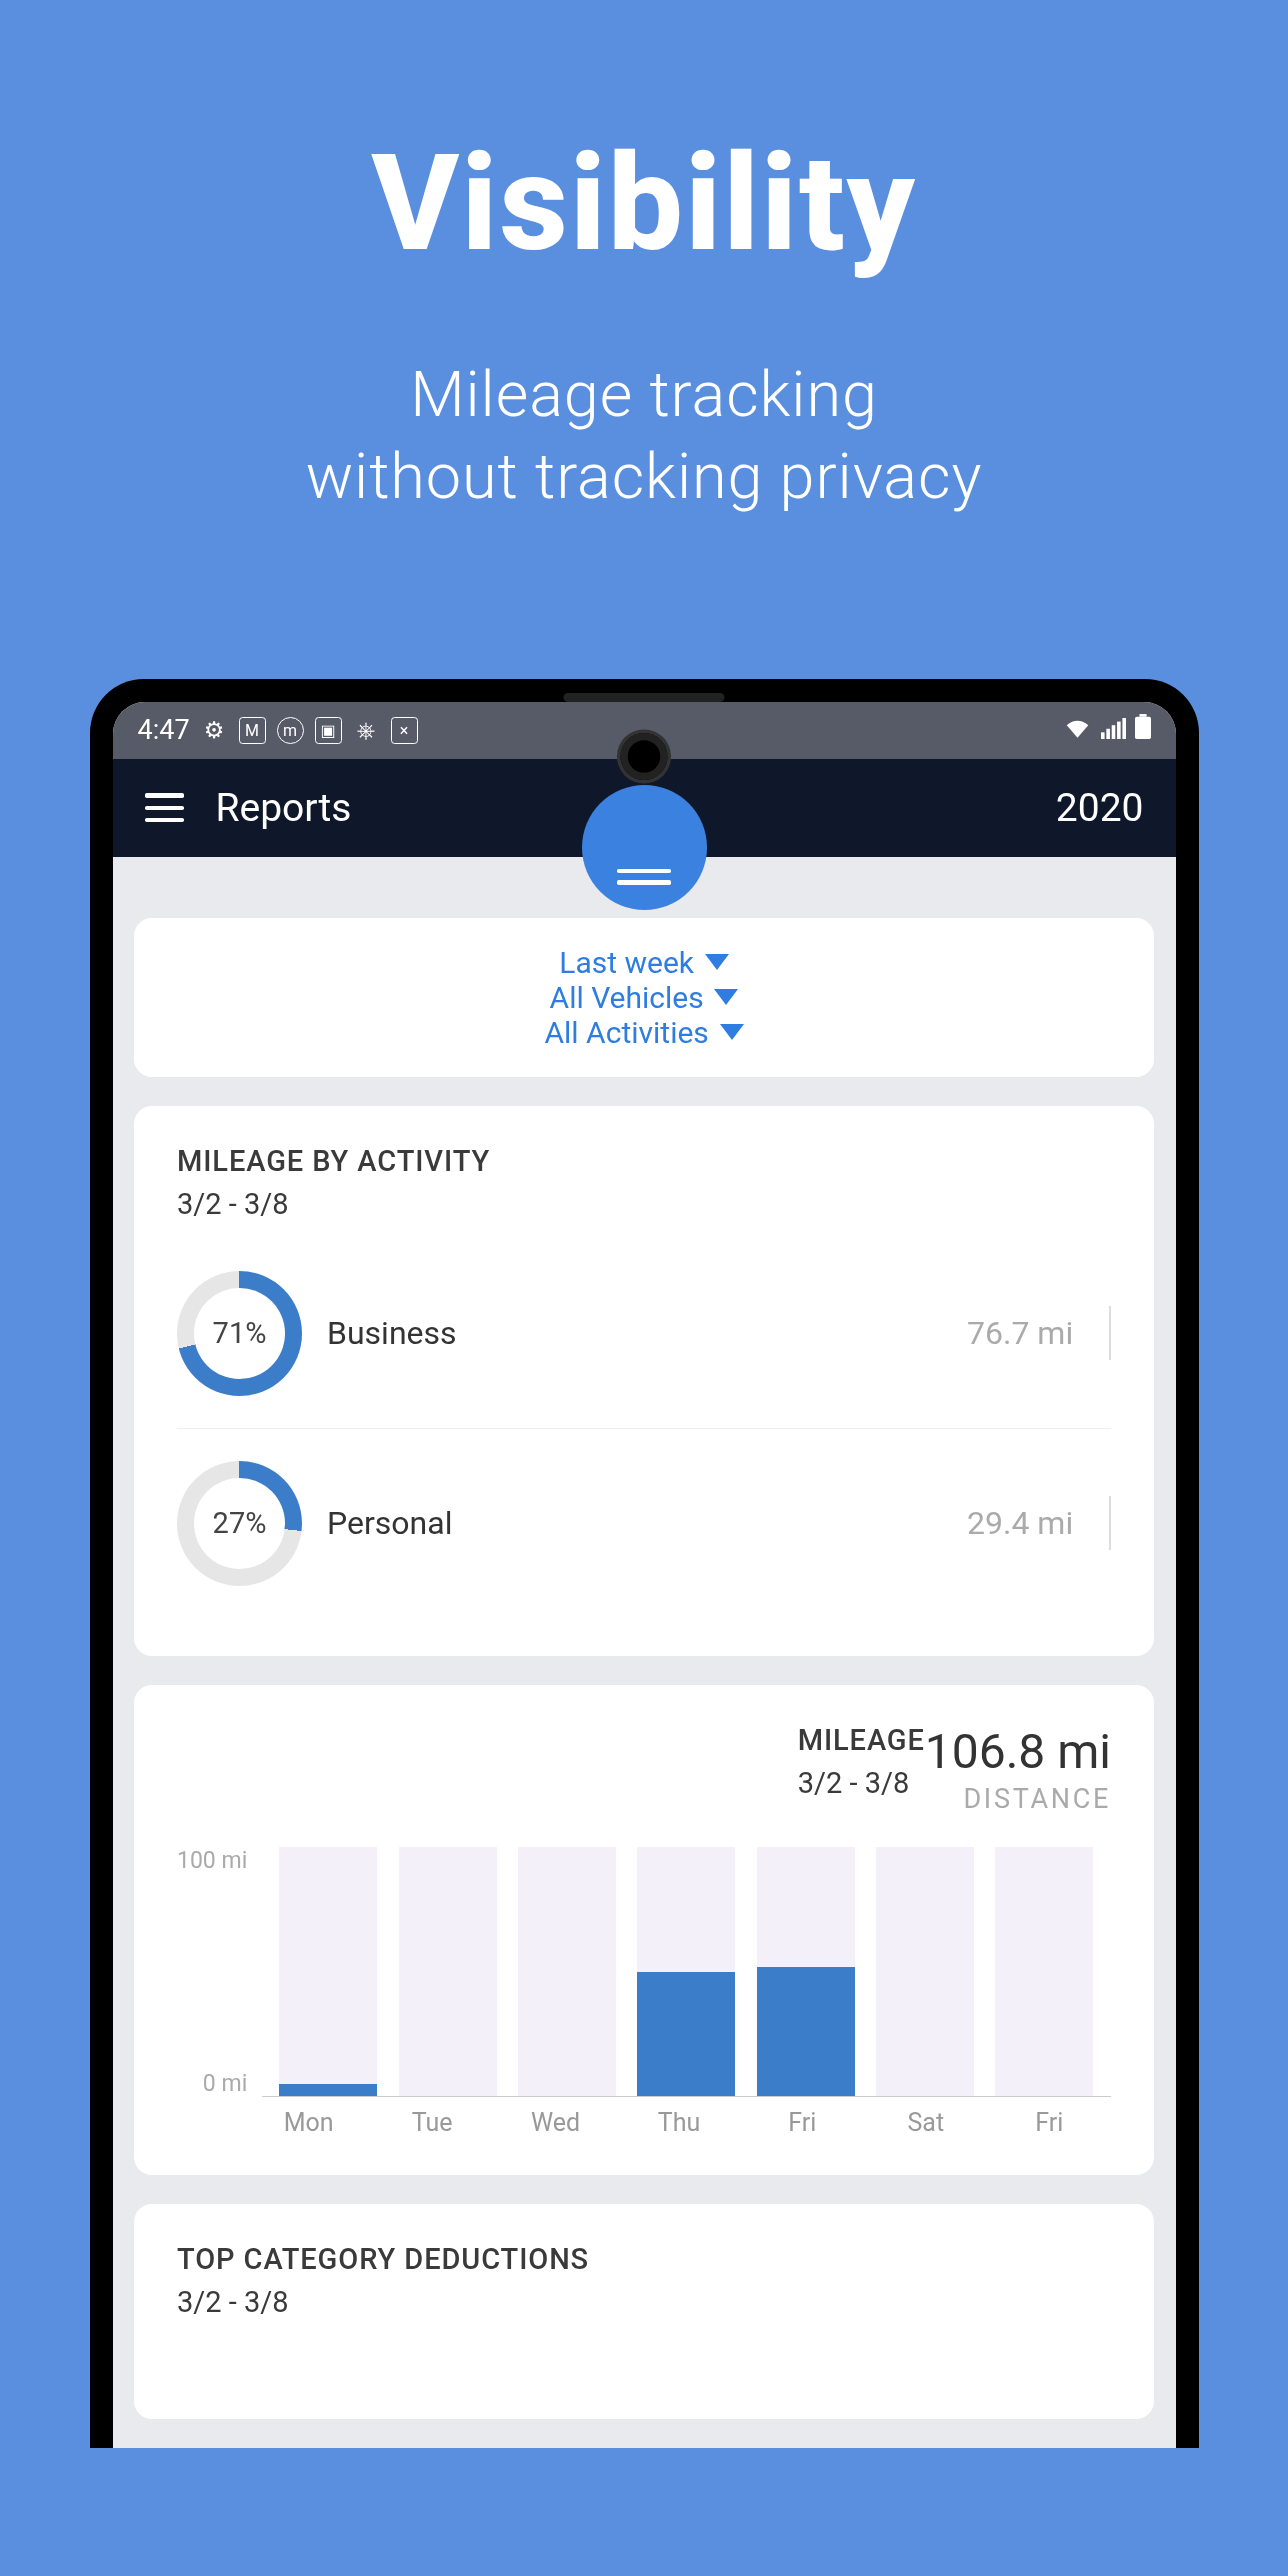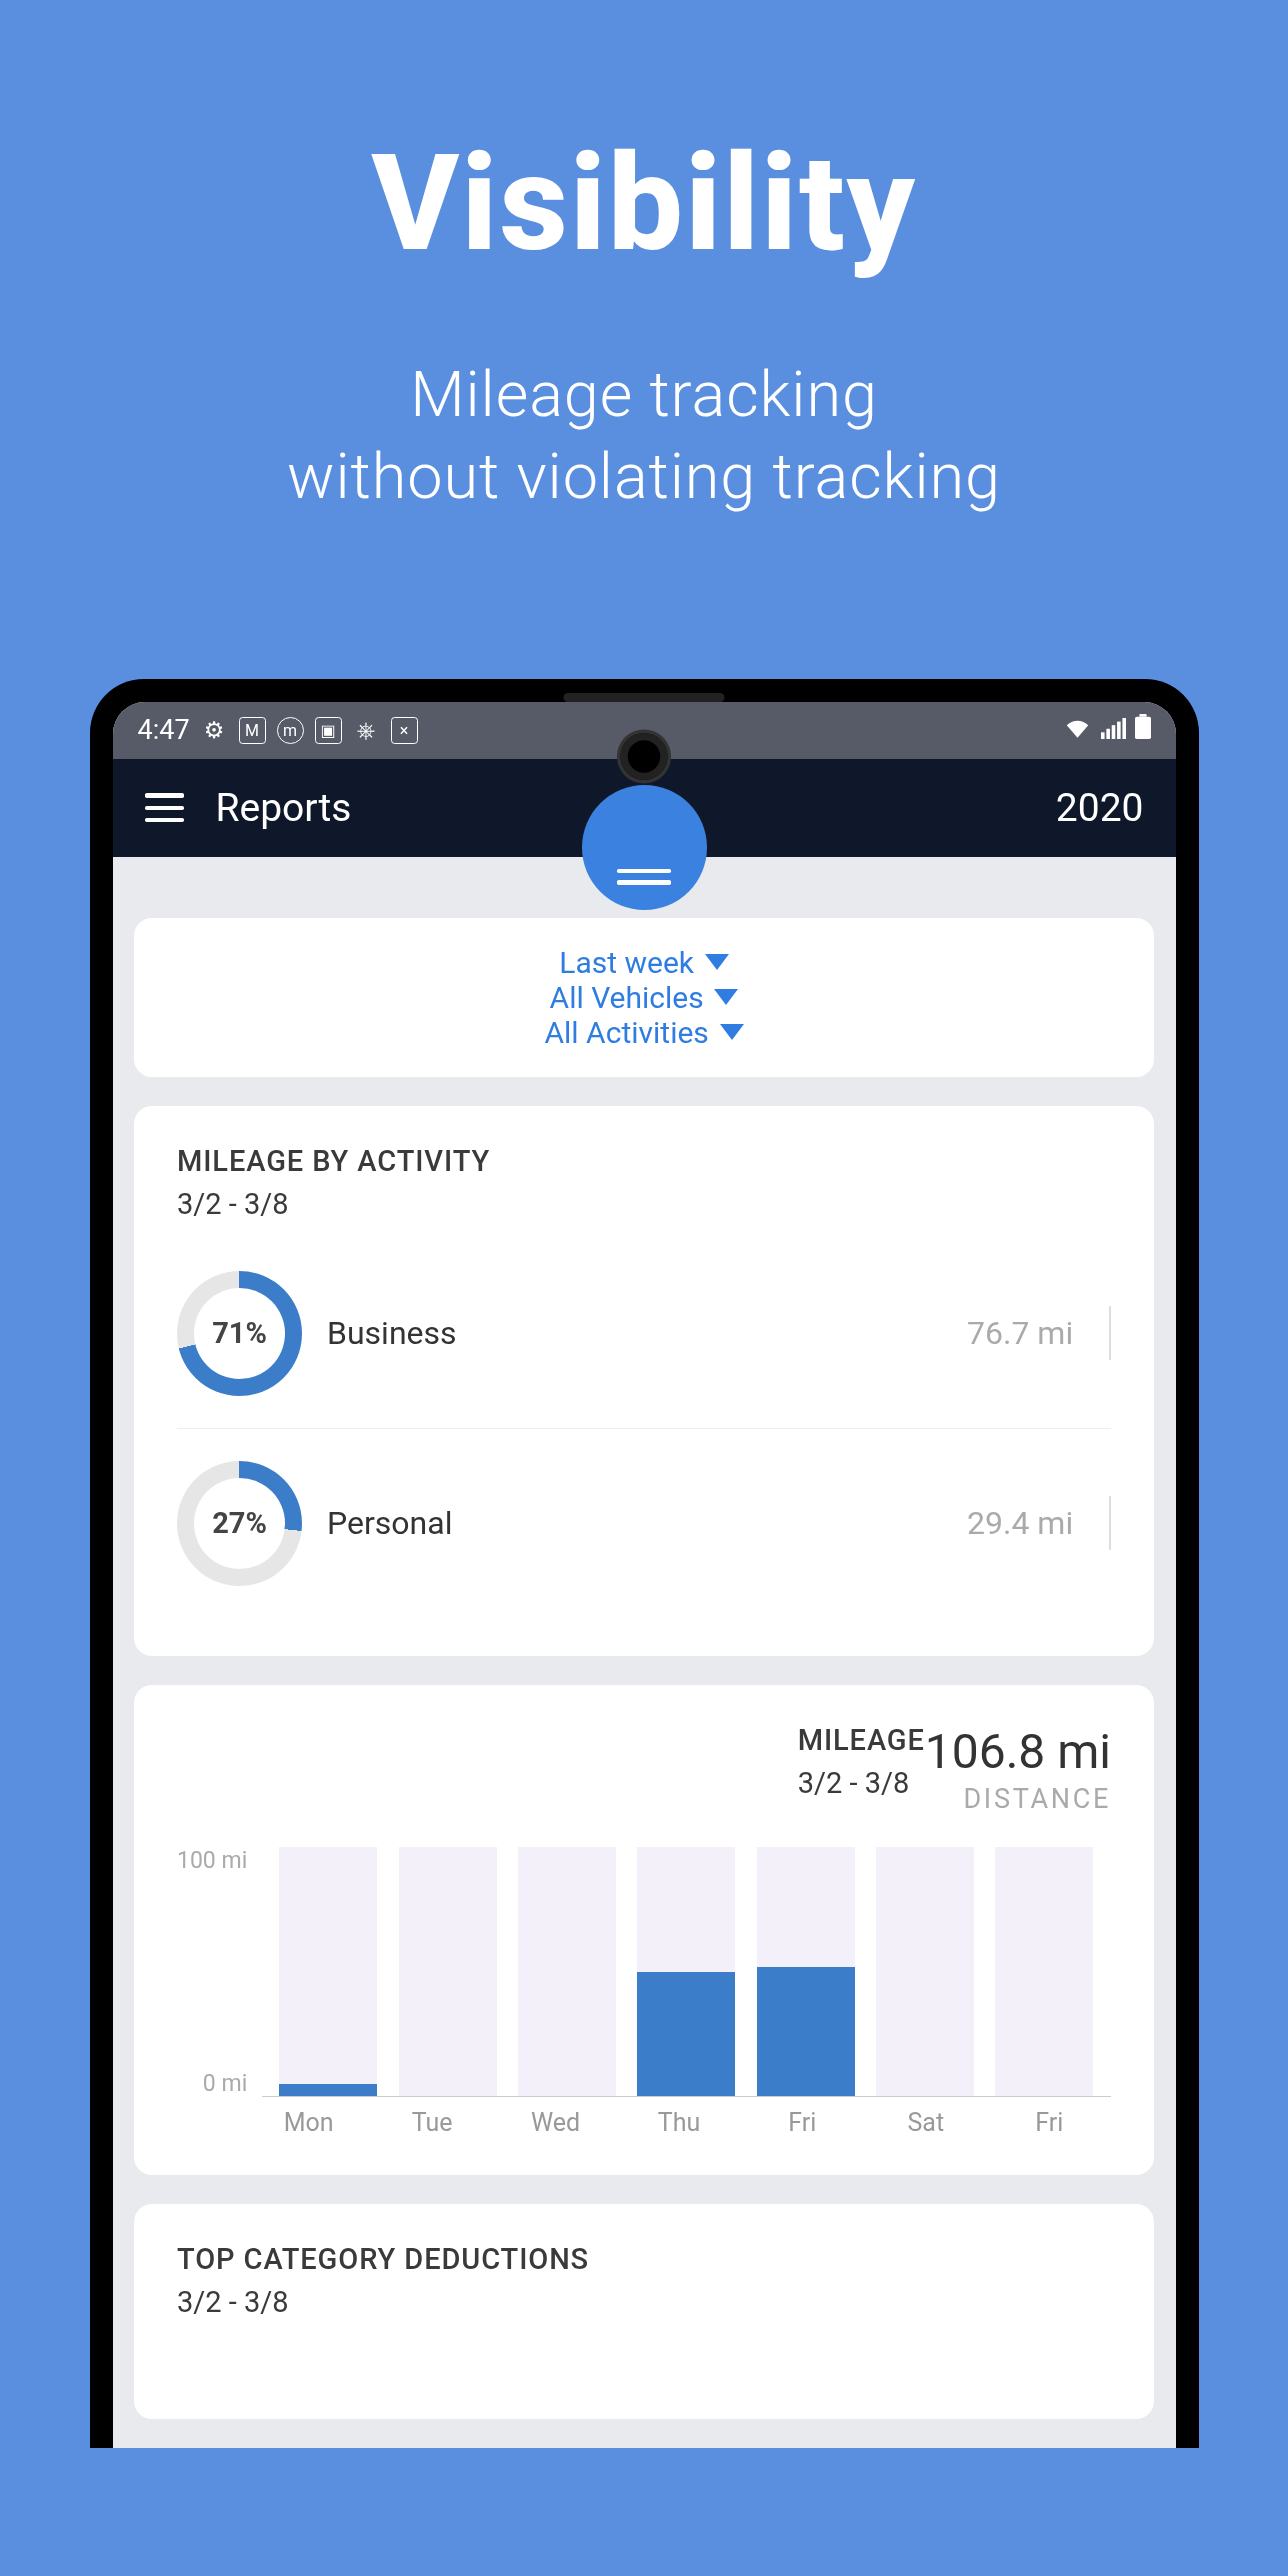--- a/index.html
+++ b/index.html
@@ -183,21 +183,21 @@
   }
   .activity-row + .activity-row { border-top: 1.8px solid #eee; }
   .donut {
     width: 125px; height: 125px;
     border-radius: 50%;
     display: flex;
     align-items: center;
     justify-content: center;
     font-size: 29px;
     color: #444;
-    font-weight: 700;
+    font-weight: 400;
     flex-shrink: 0;
   }
   .act-label {
     font-size: 32px;
     color: #333;
     margin-left: 25px;
     width: 197px;
   }
   .act-miles {
     font-size: 32px;
@@ -274,21 +274,21 @@
   }
   .x-labels span { flex: 1; max-width: 113px; text-align: center; }
 
 </style>
 </head>
 <body>
 
 <div class="hero-title">Visibility</div>
 <div class="hero-subtitle">
   <span>Mileage tracking</span><br>
-  <span>without violating tracking</span>
+  <span>without tracking privacy</span>
 </div>
 
 <div class="phone">
   <div class="speaker"></div>
   <div class="lens"></div>
   <div class="phone-inner">
 
     <div class="status-bar">
       <div class="status-left">
         <span>4:47</span>

